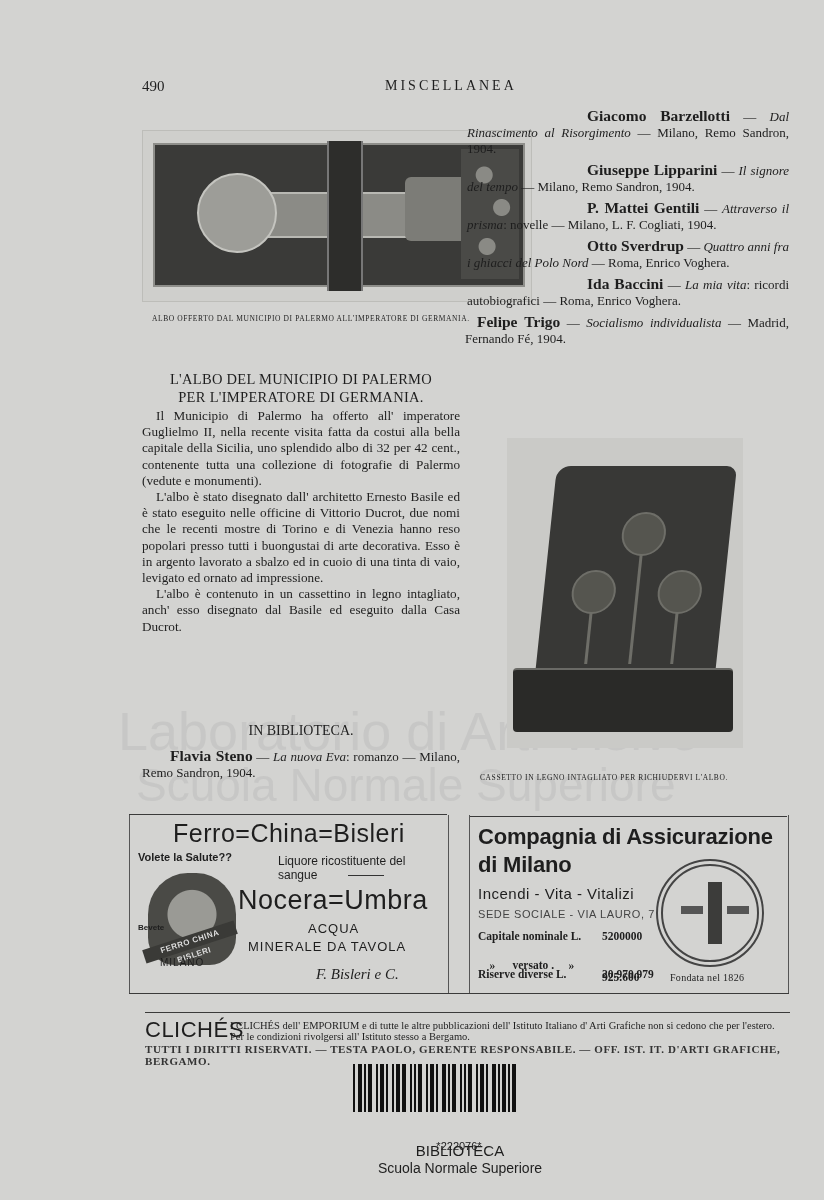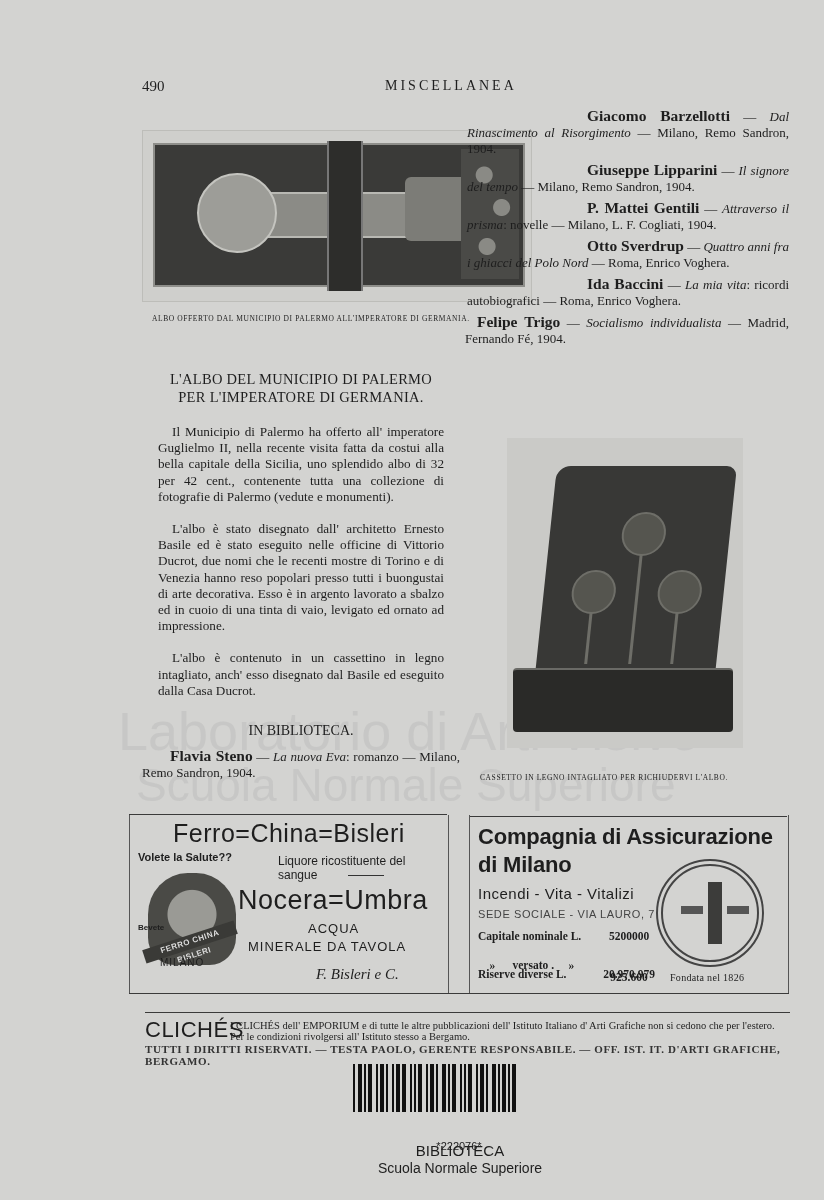--- a/index.html
+++ b/index.html
@@ -25,21 +25,21 @@
   .album-band { position: absolute; left: 70px; top: 47px; width: 190px; height: 42px; background: #8b8b86; border-top: 2px solid #b8b8b3; border-bottom: 2px solid #b8b8b3; }
   .album-medal { position: absolute; left: 42px; top: 28px; width: 76px; height: 76px; border-radius: 50%; background: #9d9d98; border: 2px solid #c4c4bf; }
   .album-scroll { position: absolute; left: 250px; top: 32px; width: 82px; height: 64px; background: #7c7c77; border-radius: 6px; }
   .album-branch { position: absolute; right: 4px; top: 4px; width: 58px; height: 130px; background: radial-gradient(circle at 40% 20%, #8a8a85 0 8px, transparent 9px), radial-gradient(circle at 70% 45%, #8a8a85 0 8px, transparent 9px), radial-gradient(circle at 45% 75%, #8a8a85 0 8px, transparent 9px), #4a4a47; }
 
   .caption-small { font-size: 7.5px; letter-spacing: 0.6px; text-transform: uppercase; }
   .cap1 { left: 152px; top: 314px; }
 
   .article-title { left: 142px; top: 370px; width: 318px; text-align: center; font-size: 14.5px; line-height: 18px; letter-spacing: 0.3px; }
   .article-body { left: 142px; top: 408px; width: 318px; font-size: 13.2px; line-height: 16.2px; text-align: justify; }
-  .article-body p { margin: 16px; text-indent: 14px; }
+  .article-body p { margin: 0; text-indent: 14px; }
 
   .section-head { left: 142px; top: 723px; width: 318px; text-align: center; font-size: 14px; }
   .entry { font-size: 13px; line-height: 16px; text-align: justify; }
   .entry .author { font-weight: bold; font-size: 15.5px; }
   .entry .title { font-style: italic; }
   .entry-left { left: 142px; top: 748px; width: 318px; text-indent: 28px; }
 
   .right-col { left: 467px; top: 108px; width: 322px; }
   .right-col .entry { margin-bottom: 5px; padding-left: 0; text-indent: 0; }
 
@@ -67,21 +67,21 @@
   .ad1-brand { position: absolute; left: 186px; top: 151px; font-size: 15px; font-style: italic; font-family: "Liberation Serif", serif; }
   .ad1-milano { position: absolute; left: 30px; top: 142px; font-size: 10px; letter-spacing: 1px; }
   .lion { position: absolute; left: 18px; top: 58px; width: 88px; height: 92px; border-radius: 45% 45% 30% 30%; background: radial-gradient(circle at 50% 45%, #9a9a95 0 24px, #4a4a46 25px 44px); }
   .lion-banner { position: absolute; left: 12px; top: 120px; width: 96px; height: 14px; background: #3a3a37; transform: rotate(-18deg); color: #ddd; font-size: 8px; font-weight: bold; text-align: center; line-height: 14px; letter-spacing: 0.5px; }
   .lion-beve { position: absolute; left: 8px; top: 108px; font-size: 8px; font-weight: bold; }
 
   .ad2-title { position: absolute; left: 8px; top: 8px; font-size: 22px; font-weight: bold; line-height: 28px; font-family: "Liberation Sans Narrow", "Liberation Sans", sans-serif; letter-spacing: -0.2px; }
   .ad2-kinds { position: absolute; left: 8px; top: 70px; font-size: 15px; letter-spacing: 0.5px; }
   .ad2-sede { position: absolute; left: 8px; top: 93px; font-size: 11px; letter-spacing: 0.6px; color: #444; }
   .ad2-cap { position: absolute; left: 8px; font-size: 11.5px; font-weight: bold; font-family: "Liberation Serif", serif; }
-  .ad2-cap span.val { position: absolute; left: 124px; width: 54px; text-align: center; }
+  .ad2-cap span.val { position: absolute; left: 124px; width: 54px; text-align: left; }
   .seal { position: absolute; left: 186px; top: 44px; width: 108px; height: 108px; border-radius: 50%; border: 7px double #444; box-sizing: border-box; }
   .seal-col { position: absolute; left: 45px; top: 16px; width: 14px; height: 62px; background: #3c3c3a; }
   .seal-l { position: absolute; left: 18px; top: 40px; width: 22px; height: 8px; background: #555; }
   .seal-r { position: absolute; left: 64px; top: 40px; width: 22px; height: 8px; background: #555; }
   .ad2-fond { position: absolute; left: 200px; top: 157px; font-size: 10px; letter-spacing: 0.3px; }
 
   .footer-rights { left: 145px; top: 1019px; font-size: 11px; letter-spacing: 0.6px; text-transform: uppercase; font-weight: bold; color: #333; margin-top: 24px; }
   .cliches-word { left: 145px; top: 1017px; font-size: 22px; font-weight: normal; font-family: "Liberation Sans", sans-serif; letter-spacing: 0.5px; }
   .cliches-text { left: 230px; top: 1020px; width: 560px; font-size: 10.5px; line-height: 11px; }
 

